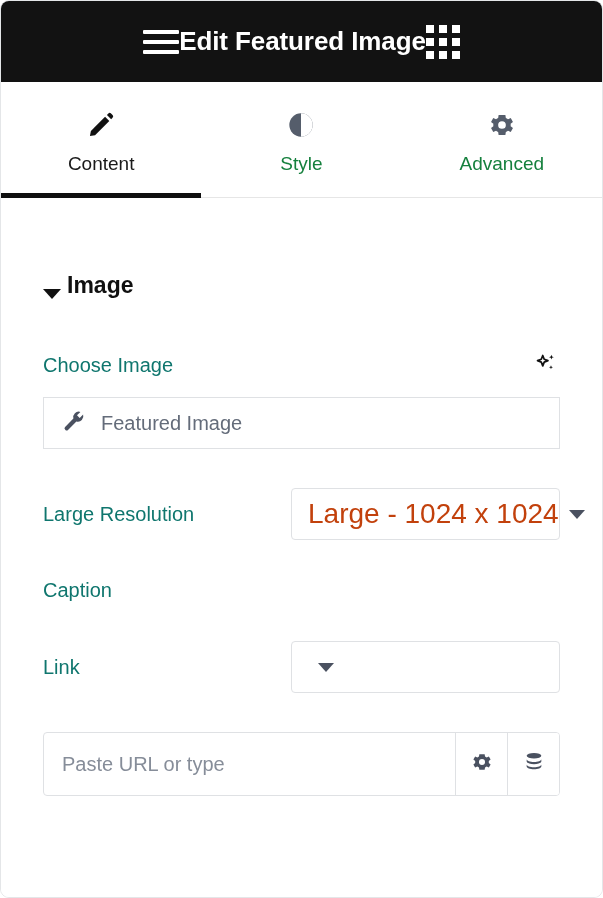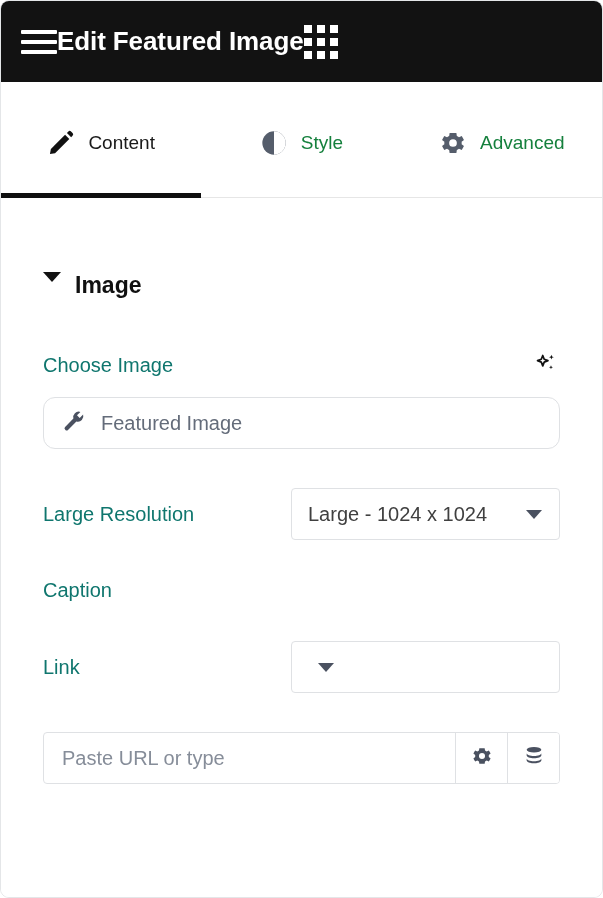--- a/index.html
+++ b/index.html
@@ -18,21 +18,21 @@
     display: flex;
     flex-direction: column;
   }
 
   
   .header {
     height: 81px;
     background: #121212;
     display: flex;
     align-items: center;
-    justify-content: flex-start;
+    justify-content: center;
     padding: 0 20px;
     flex: none;
   }
   .hamburger {
     width: 36px; height: 30px;
     display: flex; flex-direction: column;
     justify-content: center; gap: 6px;
     cursor: pointer;
   }
   .hamburger span {
@@ -60,21 +60,21 @@
   
   .tabs {
     display: flex;
     height: 116px;
     border-bottom: 1px solid #e6e6e6;
     flex: none;
     background: #fff;
   }
   .tab {
     flex: 1 1 0;
-    display: flex; flex-direction: row;
+    display: flex; flex-direction: column;
     align-items: center; justify-content: center;
     gap: 13px;
     position: relative;
     cursor: pointer;
     padding-top: 6px;
   }
   .tab .tab-label {
     font-size: 19px;
     color: #15803d;
   }
@@ -86,21 +86,21 @@
     height: 5px;
     background: #0f0f0f;
   }
   .tab-icon { height: 30px; display: flex; align-items: center; justify-content: center; }
   .tab-icon svg { display: block; }
 
   
   .body { flex: 1; padding: 0 42px; background: #ffffff; }
 
   .section-head {
-    display: flex; align-items: flex-start; gap: 14px;
+    display: flex; align-items: flex-end; gap: 6px;
     margin-top: 74px;
     cursor: pointer;
   }
   .caret-down {
     width: 0; height: 0;
     border-left: 9px solid transparent;
     border-right: 9px solid transparent;
     border-top: 10px solid #111111;
   }
   .section-title {
@@ -114,21 +114,21 @@
   .field-label {
     font-size: 20px;
     color: #0f766e;
   }
   .sparkle-btn { cursor: pointer; width: 28px; height: 28px; display: flex; align-items: center; justify-content: center; }
 
   .media-box {
     margin-top: 18px;
     height: 52px;
     border: 1px solid #dfe1e4;
-    border-radius: 12px;
+    border-radius: 0;
     display: flex; align-items: center;
     gap: 15px;
     padding: 0 18px;
     cursor: pointer;
     background: #fff;
   }
   .media-box .mb-text { font-size: 20px; color: #646c7a; }
 
   .form-row {
     display: flex; align-items: center; justify-content: space-between;
@@ -136,33 +136,33 @@
   }
   .select {
     width: 269px; height: 52px;
     border: 1px solid #dfe1e4;
     border-radius: 4px;
     display: flex; align-items: center; justify-content: space-between;
     padding: 0 17px 0 16px;
     cursor: pointer;
     background: #fff;
   }
-  .select-value { font-size: 20px; color: #404040; white-space: nowrap; }
+  .select-value { font-size: 28px; color: #c2410c; white-space: nowrap; }
   .sel-caret {
     width: 0; height: 0;
     border-left: 8px solid transparent;
     border-right: 8px solid transparent;
     border-top: 9px solid #4a5160;
     margin-left: 10px;
   }
 
   .url-row {
     margin-top: 39px;
     display: flex;
-    height: 52px;
+    height: 64px;
     border: 1px solid #dfe1e4;
     border-radius: 4px;
     overflow: hidden;
     background: #fff;
   }
   .url-input {
     flex: 1;
     border: none; outline: none;
     font-size: 20px;
     color: #4a5160;

